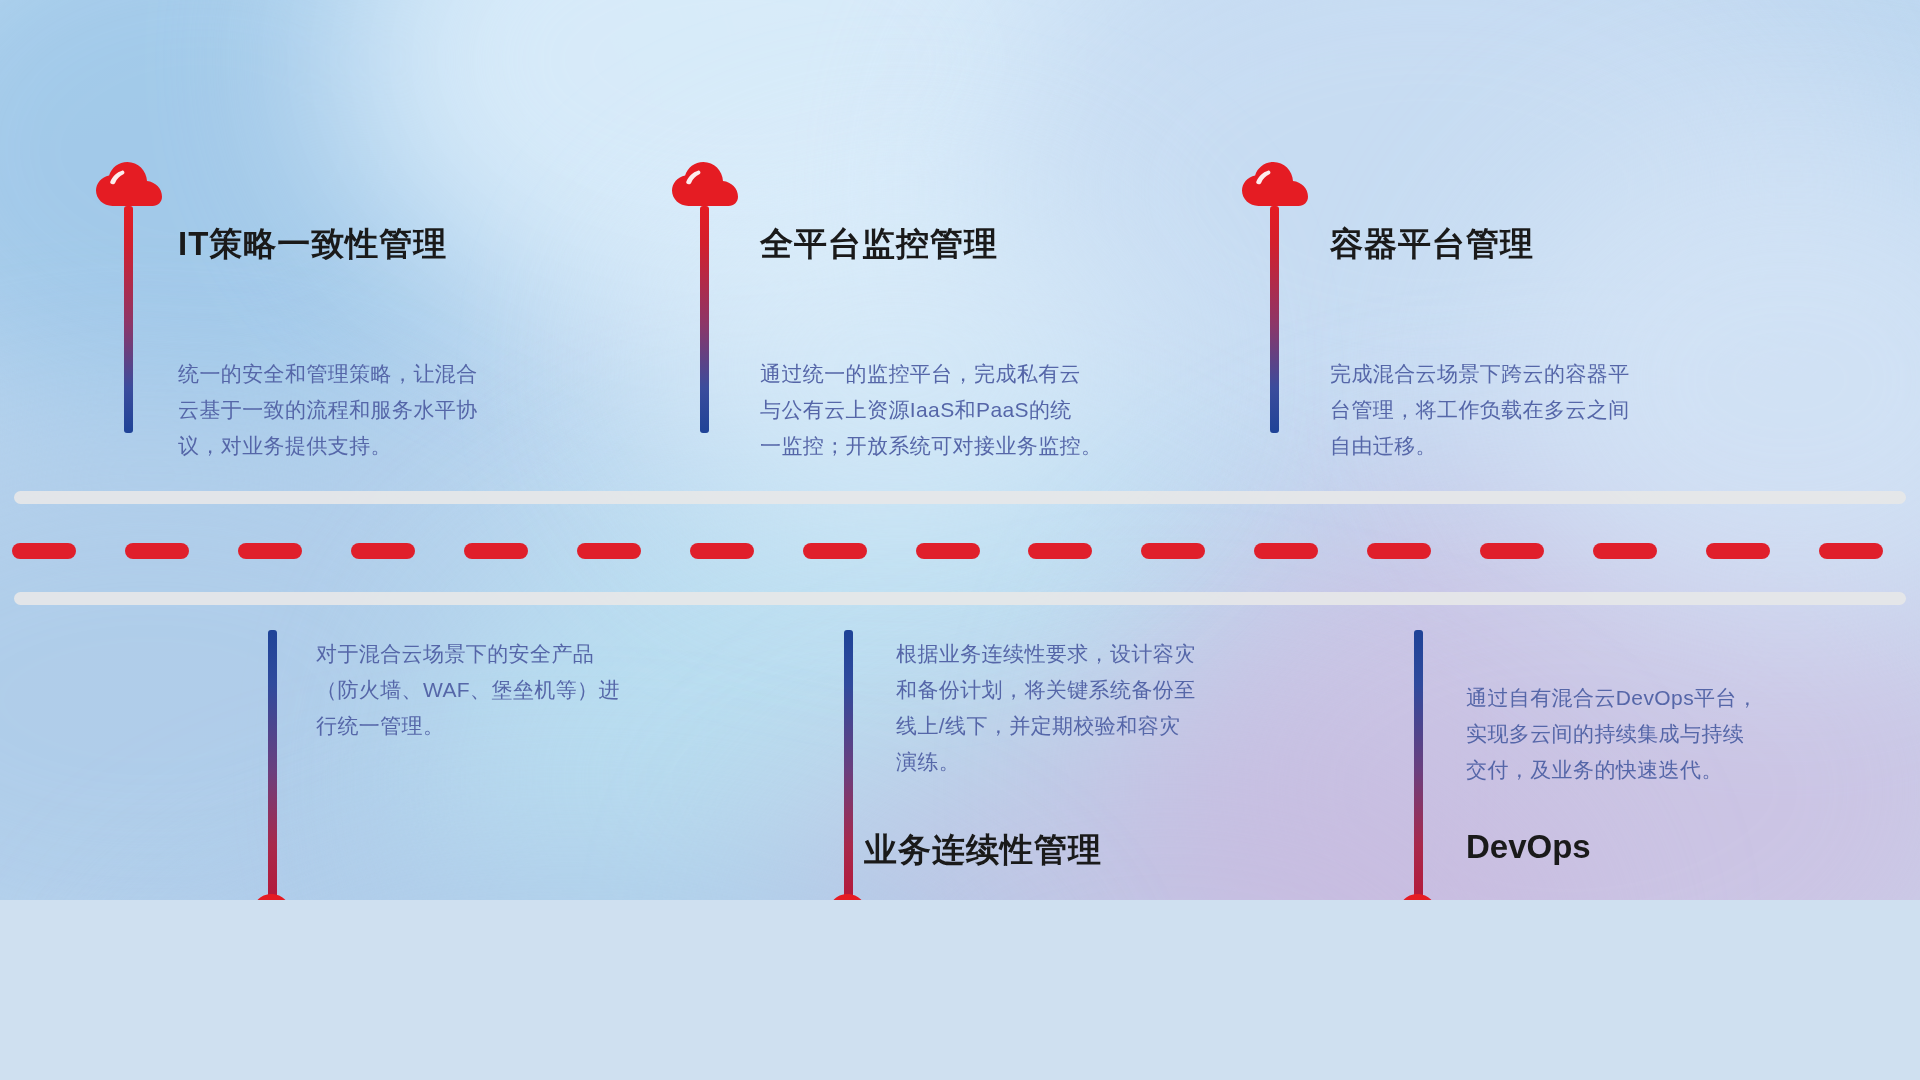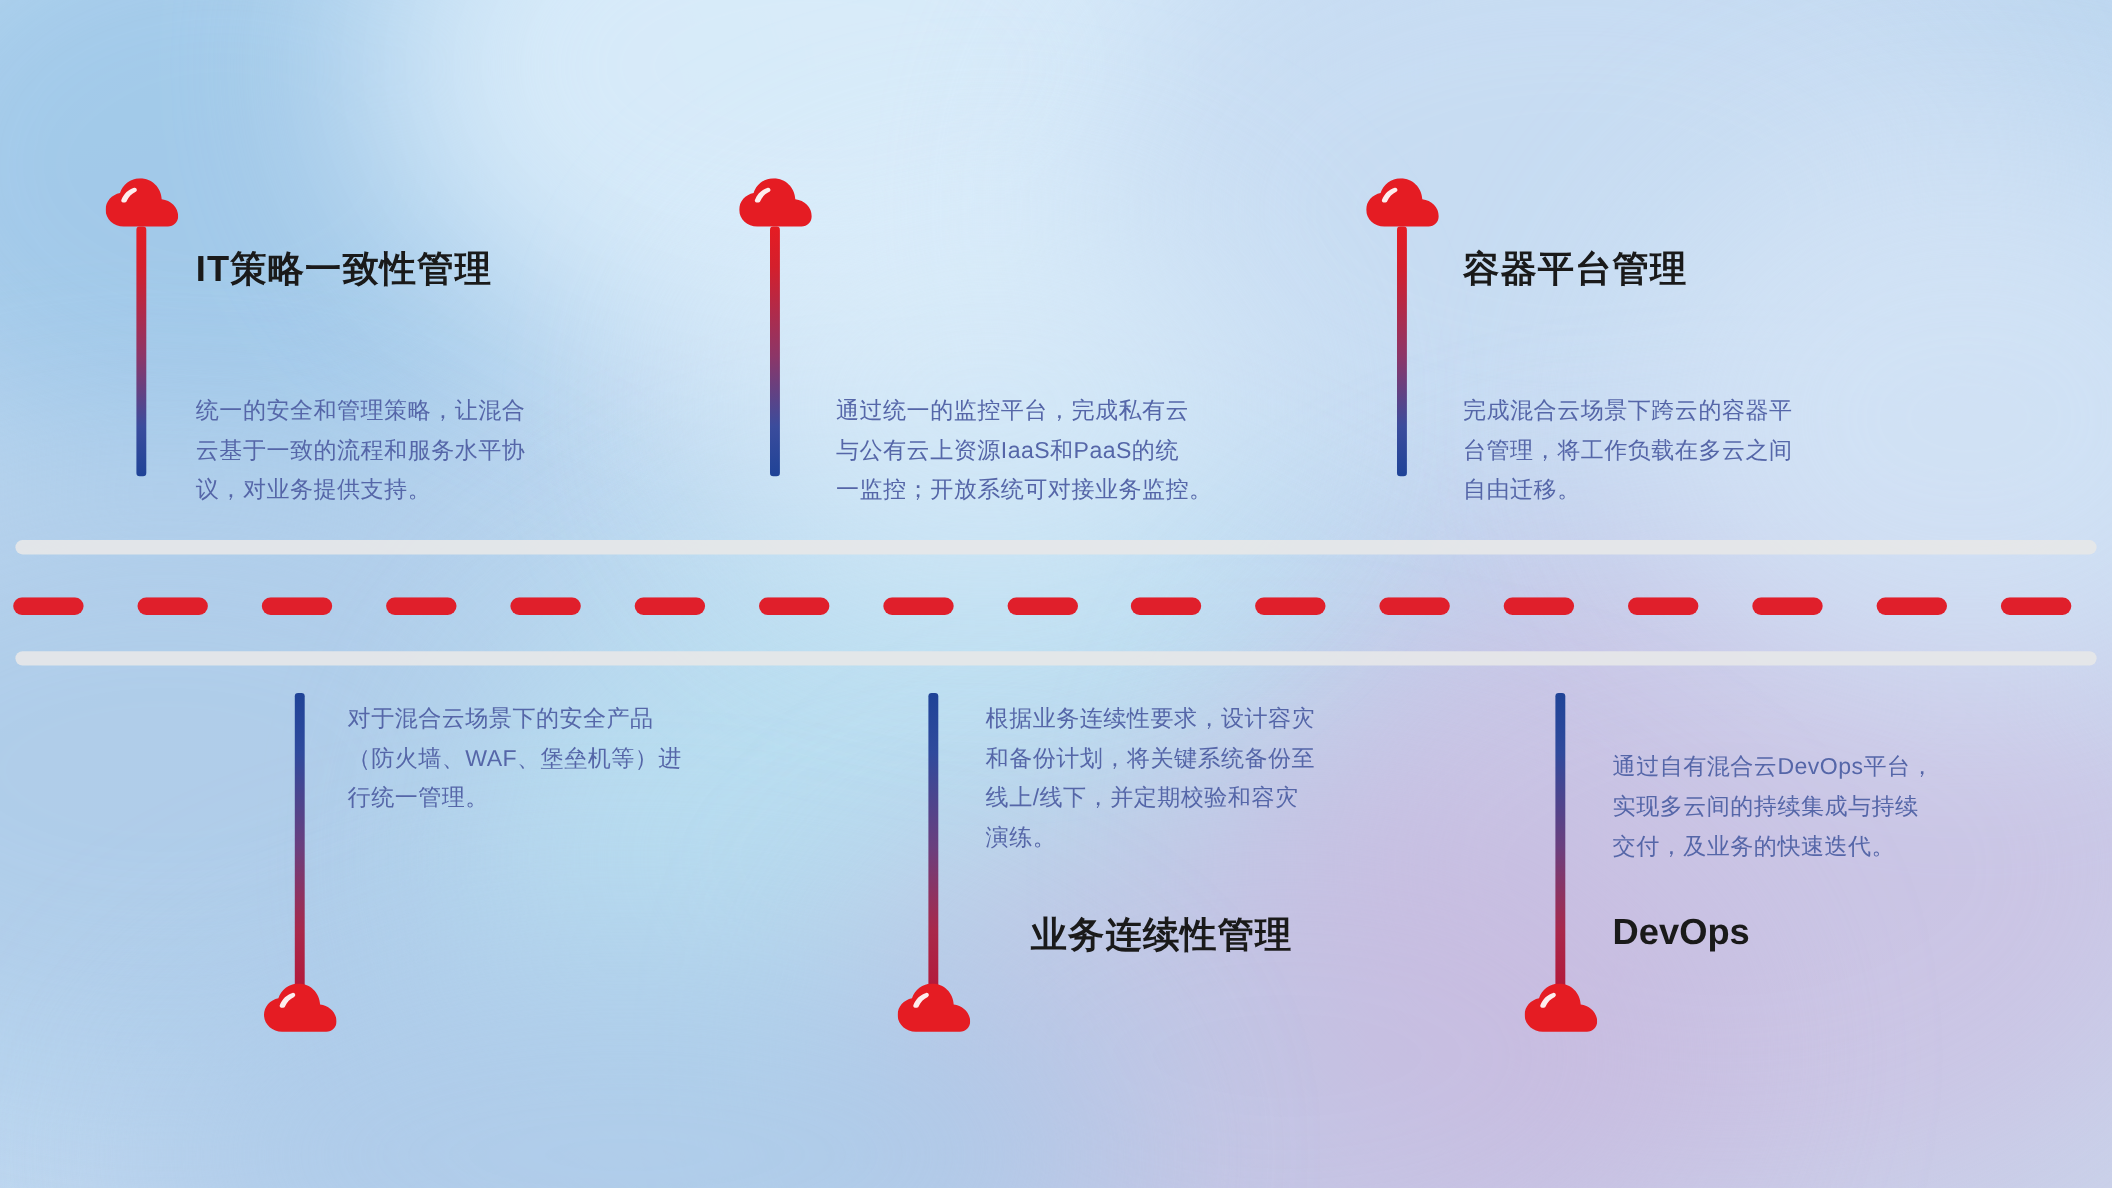--- a/index.html
+++ b/index.html
@@ -3,21 +3,21 @@
 <meta charset="utf-8">
 <title>Hybrid Cloud Capability Infographic</title>
 <style>
   html,body{margin:0;padding:0;}
   body{
     width:1920px;height:1080px;overflow:hidden;
     font-family:"Liberation Sans","DejaVu Sans",sans-serif;
     background:#cfe0f0;
     position:relative;
   }
-  #stage{position:absolute;left:0;top:0;width:1920px;height:1080px;overflow:hidden;}
+  #stage{position:absolute;left:0;top:0;width:1920px;height:900px;overflow:hidden;}
 
   
   .bg-base{
     position:absolute;inset:0;
     background:linear-gradient(160deg,#cfe6f6 0%,#c6dcf2 18%,#bcd6ef 38%,#bcd7f0 55%,#c3d6ee 72%,#c9d3ea 100%);
   }
   .bg-blob{position:absolute;border-radius:50%;filter:blur(90px);}
   .blob-a{left:-180px;top:-160px;width:760px;height:620px;background:#9cc6e8;opacity:.85;}
   .blob-b{left:330px;top:-220px;width:820px;height:560px;background:#d9ecfa;opacity:.95;}
   .blob-c{left:980px;top:-120px;width:900px;height:620px;background:#c9ddf3;opacity:.9;}
@@ -95,20 +95,21 @@
     <span>议，对业务提供支持。</span>
   </div>
 
   <div class="pin" style="left:672px;top:162px;">
     <svg class="cloud" viewBox="0 0 66 46">
       <path d="M16.5 44C7.4 44 0 37.1 0 28.6c0-7.4 5.6-13.6 13.1-15.1C15.4 5.8 22.7 0 31.4 0c10.6 0 19.2 8.5 19.6 19.1C59.3 20 66 26.6 66 34.7 66 40 61.8 44 56.6 44Z" fill="#e51c23"></path>
       <path d="M14.3 19.8c2.2-5.7 6.6-9.6 11.6-11.1 2.2-.7 3.6 2.6 1.5 3.6-3.7 1.7-6.6 4.6-8.3 8.6-1 2.3-5.7 1.3-4.8-1.1Z" fill="#ffffff" opacity="0.92"></path>
     </svg>
     <div class="stem down" style="left:28px;top:44px;height:227px;"></div>
   </div>
+  <div class="title" style="left:760px;top:222px;">全平台监控管理</div>
   <div class="para" style="left:760px;top:356px;">
     <span>通过统一的监控平台，完成私有云</span>
     <span>与公有云上资源IaaS和PaaS的统</span>
     <span>一监控；开放系统可对接业务监控。</span>
   </div>
 
   <div class="pin" style="left:1242px;top:162px;">
     <svg class="cloud" viewBox="0 0 66 46">
       <path d="M16.5 44C7.4 44 0 37.1 0 28.6c0-7.4 5.6-13.6 13.1-15.1C15.4 5.8 22.7 0 31.4 0c10.6 0 19.2 8.5 19.6 19.1C59.3 20 66 26.6 66 34.7 66 40 61.8 44 56.6 44Z" fill="#e51c23"></path>
       <path d="M14.3 19.8c2.2-5.7 6.6-9.6 11.6-11.1 2.2-.7 3.6 2.6 1.5 3.6-3.7 1.7-6.6 4.6-8.3 8.6-1 2.3-5.7 1.3-4.8-1.1Z" fill="#ffffff" opacity="0.92"></path>
@@ -163,21 +164,21 @@
       <path d="M16.5 44C7.4 44 0 37.1 0 28.6c0-7.4 5.6-13.6 13.1-15.1C15.4 5.8 22.7 0 31.4 0c10.6 0 19.2 8.5 19.6 19.1C59.3 20 66 26.6 66 34.7 66 40 61.8 44 56.6 44Z" fill="#e51c23"></path>
       <path d="M14.3 19.8c2.2-5.7 6.6-9.6 11.6-11.1 2.2-.7 3.6 2.6 1.5 3.6-3.7 1.7-6.6 4.6-8.3 8.6-1 2.3-5.7 1.3-4.8-1.1Z" fill="#ffffff" opacity="0.92"></path>
     </svg>
   </div>
   <div class="para" style="left:896px;top:636px;">
     <span>根据业务连续性要求，设计容灾</span>
     <span>和备份计划，将关键系统备份至</span>
     <span>线上/线下，并定期校验和容灾</span>
     <span>演练。</span>
   </div>
-  <div class="title" style="left:937px;top:828px;">业务连续性管理</div>
+  <div class="title" style="left:864px;top:828px;">业务连续性管理</div>
 
   <div class="pin" style="left:1386px;top:630px;">
     <div class="stem up" style="left:28px;top:0px;height:269px;"></div>
     <svg class="cloud" viewBox="0 0 66 46" style="top:264px;">
       <path d="M16.5 44C7.4 44 0 37.1 0 28.6c0-7.4 5.6-13.6 13.1-15.1C15.4 5.8 22.7 0 31.4 0c10.6 0 19.2 8.5 19.6 19.1C59.3 20 66 26.6 66 34.7 66 40 61.8 44 56.6 44Z" fill="#e51c23"></path>
       <path d="M14.3 19.8c2.2-5.7 6.6-9.6 11.6-11.1 2.2-.7 3.6 2.6 1.5 3.6-3.7 1.7-6.6 4.6-8.3 8.6-1 2.3-5.7 1.3-4.8-1.1Z" fill="#ffffff" opacity="0.92"></path>
     </svg>
   </div>
   <div class="para" style="left:1466px;top:636px;margin-top:44px;">
     <span>通过自有混合云DevOps平台，</span>

